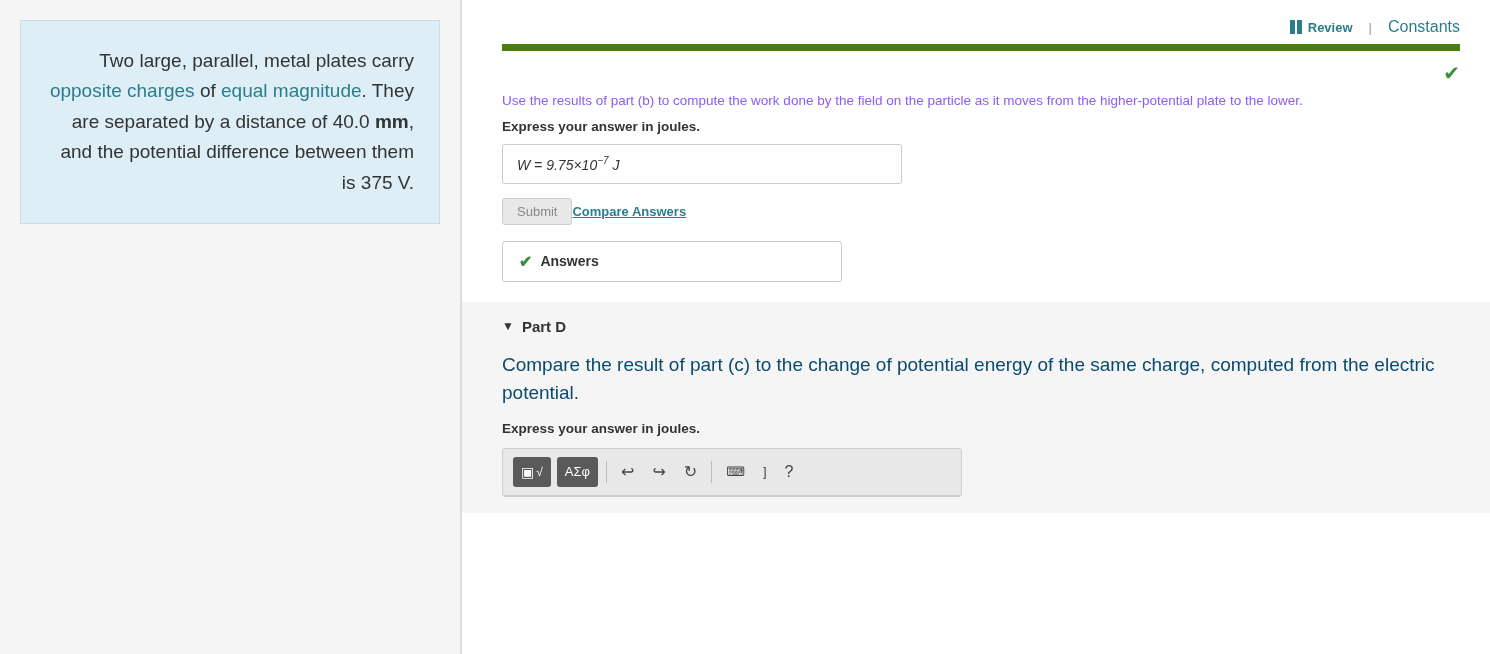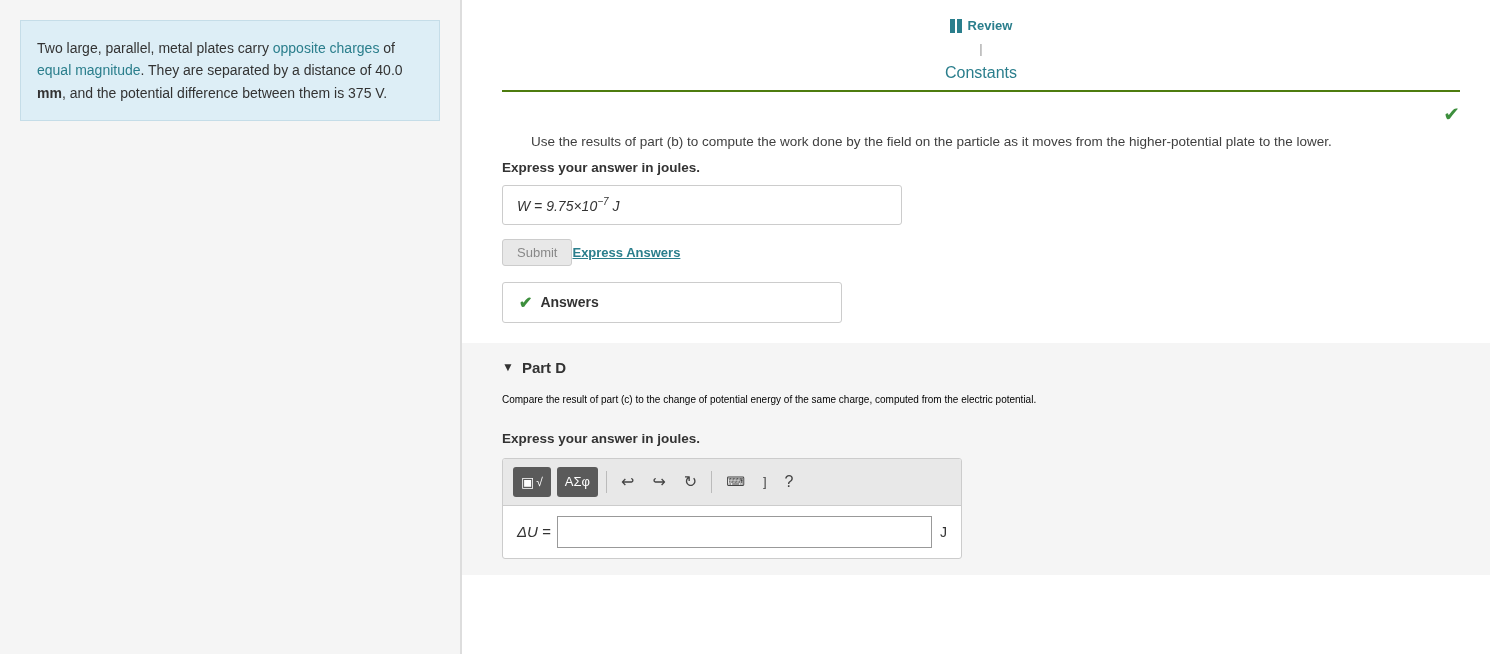--- a/index.html
+++ b/index.html
@@ -17,47 +17,47 @@
     }
     .sidebar {
       width: 460px;
       min-width: 460px;
       padding: 20px 20px;
       background: #f5f5f5;
     }
     .problem-box {
       background: #ddeef6;
       border: 1px solid #c5dde8;
-      padding: 16px;
-      font-size: 14px;
+      padding: 25px;
+      font-size: 19px;
       line-height: 1.6;
       color: #333;
+      text-align: right;
     }
     .problem-box .highlight {
       color: #2a7e8c;
     }
     .divider {
       width: 2px;
       background: #ddd;
       min-height: 654px;
     }
     .main {
       flex: 1;
       padding: 10px 30px 30px 40px;
       background: #fff;
     }
     .top-bar {
       display: flex;
       justify-content: flex-end;
       align-items: center;
       padding: 8px 0;
-      border-bottom: 2px solid #4d7c0f;
+      border-bottom: 7px solid #4d7c0f;
       margin-bottom: 10px;
-      gap: 8px;
-      flex-direction: column;
+      gap: 16px;
     }
     .top-bar .review-link {
       color: #2a7e8c;
       text-decoration: none;
       font-size: 13px;
       font-weight: bold;
       display: flex;
       align-items: center;
       gap: 4px;
     }
@@ -74,25 +74,24 @@
       color: #3d8f3d;
       font-size: 18px;
       display: flex;
       justify-content: flex-end;
       margin-bottom: 6px;
     }
     .part-section {
       margin-bottom: 20px;
     }
     .instruction-text {
-      color: #404040;
+      color: #8b5cf6;
       font-size: 13.5px;
       margin-bottom: 8px;
       line-height: 1.5;
-      margin-left: 29px;
     }
     .express-label {
       font-weight: bold;
       font-size: 13.5px;
       margin-bottom: 10px;
     }
     .answer-box {
       border: 1px solid #ccc;
       padding: 10px 14px;
       width: 400px;
@@ -156,23 +155,23 @@
       gap: 8px;
       margin-bottom: 16px;
       font-size: 15px;
       font-weight: bold;
     }
     .part-d-header .arrow-icon {
       color: #333;
       font-size: 12px;
     }
     .part-d-instruction {
-      color: #000000;
-      font-size: 10px;
-      margin-bottom: 24px;
+      color: #0c4a6e;
+      font-size: 19px;
+      margin-bottom: 13px;
       line-height: 1.5;
     }
     .part-d-express {
       font-weight: bold;
       font-size: 13.5px;
       margin-bottom: 12px;
     }
     .math-editor {
       border: 1px solid #ccc;
       background: #fff;
@@ -285,21 +284,21 @@
       <div class="express-label">Express your answer in joules.</div>
 
       <div class="answer-box">
         <span class="math">
           <i>W</i> = 9.75×10<sup>−7</sup> J
         </span>
       </div>
 
       <div class="submit-row">
         <button class="submit-btn">Submit</button>
-        <a href="#" class="prev-answers-link">Express Answers</a>
+        <a href="#" class="prev-answers-link">Compare Answers</a>
       </div>
 
       <div class="correct-box">
         <span class="correct-check">✔</span>
         <span>Answers</span>
       </div>
     </div>
 
     <div class="part-d-section">
       <div class="part-d-header">
@@ -345,22 +344,17 @@
 
           <button class="toolbar-btn">
             <span style="font-size:13px;">]</span>
           </button>
 
           <button class="toolbar-btn">
             <span>?</span>
           </button>
         </div>
 
-        <div class="math-input-row">
-          <span class="delta-u-label">ΔU =</span>
-          <input type="text" class="math-input-field" value="" style="">
-          <span class="unit-label">J</span>
-        </div>
       </div>
     </div>
 
   </div>
 </div>
 
 </body></html>

